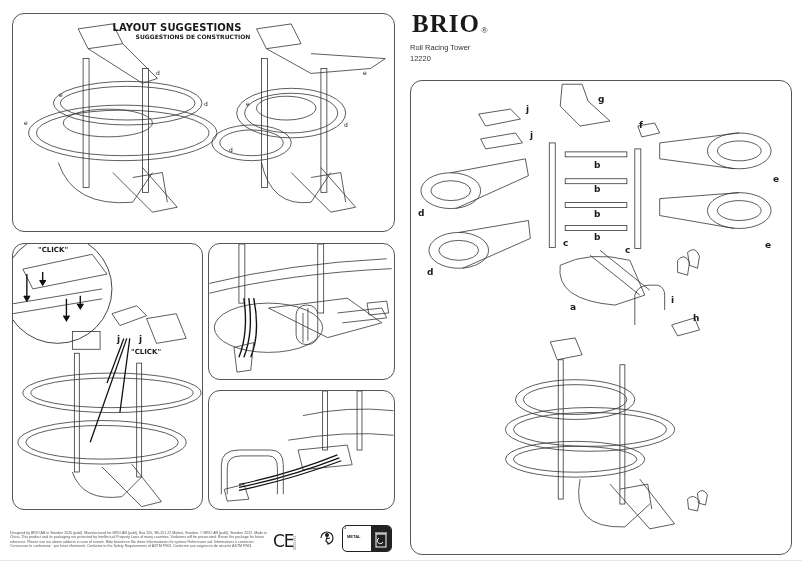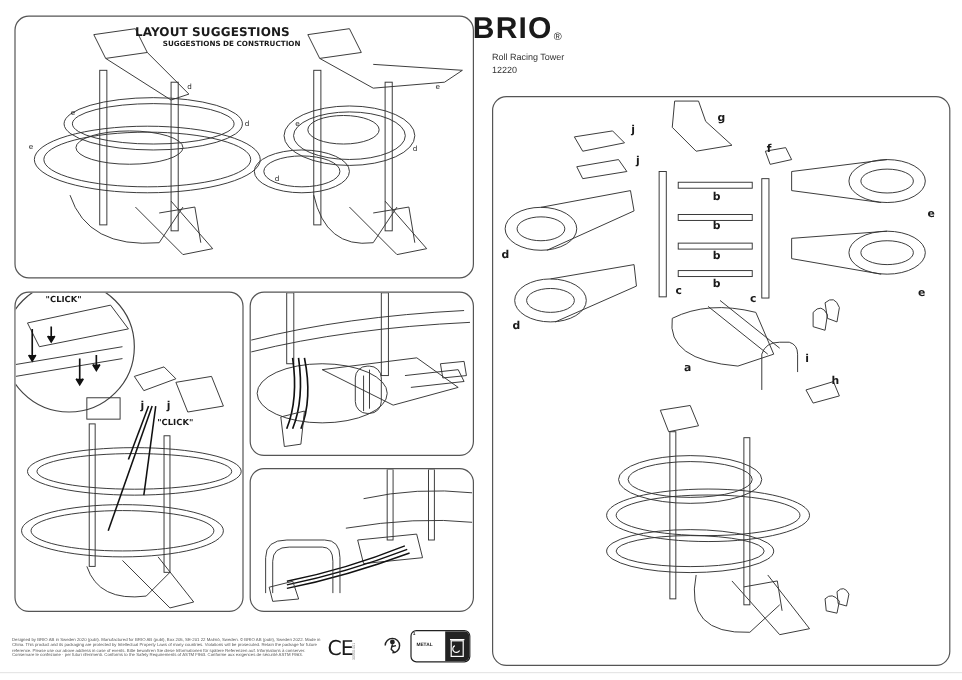--- a/index.html
+++ b/index.html
@@ -6,21 +6,21 @@
   html, body { width: 802px; height: 567px; background: #ffffff; overflow: hidden; }
   body { position: relative; font-family: "Liberation Sans", sans-serif; color: #1a1a1a; }
   .panel { position: absolute; border: 1.2px solid #555; border-radius: 12px; background: #fff; overflow: hidden; }
   .illus { position: absolute; left: 0; top: 0; width: 100%; height: 100%; }
   .illus svg { width: 100%; height: 100%; }
   .t1 { position: absolute; left: 84px; top: 8px; width: 160px; text-align: center; font-family: "DejaVu Sans", sans-serif; font-weight: bold; font-size: 10px; letter-spacing: 0.1px; }
   .t2 { position: absolute; left: 100px; top: 19px; width: 160px; text-align: center; font-family: "DejaVu Sans", sans-serif; font-weight: bold; font-size: 6px; }
   .lbl { position: absolute; font-family: "DejaVu Sans", sans-serif; font-weight: bold; font-size: 9px; line-height: 1; }
   .lbl.sm { font-size: 6px; font-weight: normal; }
   .click { position: absolute; font-family: "DejaVu Sans", sans-serif; font-weight: bold; font-size: 7px; }
-  .brand { position: absolute; left: 394px; top: 10px; font-family: Liberation Sans, sans-serif; font-weight: bold; font-size: 25px; letter-spacing: 1px; }
+  .brand { position: absolute; left: 412px; top: 10px; font-family: Liberation Serif, serif; font-weight: bold; font-size: 25px; letter-spacing: 1px; }
   .brand sup { font-size: 9px; font-weight: normal; vertical-align: -1px; margin-left: 1px; }
   .prod-name { position: absolute; left: 410px; top: 43px; font-size: 7.5px; color: #333; }
   .prod-num { position: absolute; left: 410px; top: 54px; font-size: 7.5px; color: #333; }
   .legal { position: absolute; left: 10px; top: 531px; width: 258px; font-size: 3.6px; line-height: 4.4px; color: #555; }
   .ce { position: absolute; left: 273px; top: 531px; font-size: 17px; font-family: "DejaVu Sans", sans-serif; letter-spacing: -1px; }
   .code { position: absolute; left: 293px; top: 530px; width: 6px; height: 20px; font-size: 3px; writing-mode: vertical-rl; transform: rotate(180deg); color: #777; }
   .recycle { position: absolute; left: 318px; top: 529px; width: 18px; height: 18px; }
   .metal { position: absolute; left: 342px; top: 525px; width: 50px; height: 27px; border: 1.5px solid #222; border-radius: 5px; background: #fff; overflow: hidden; }
   .metal .tag { position: absolute; left: 4px; top: 8px; font-size: 4px; font-weight: bold; }
   .metal .bin { position: absolute; right: 0; top: 0; width: 20px; height: 100%; background: #222; }

